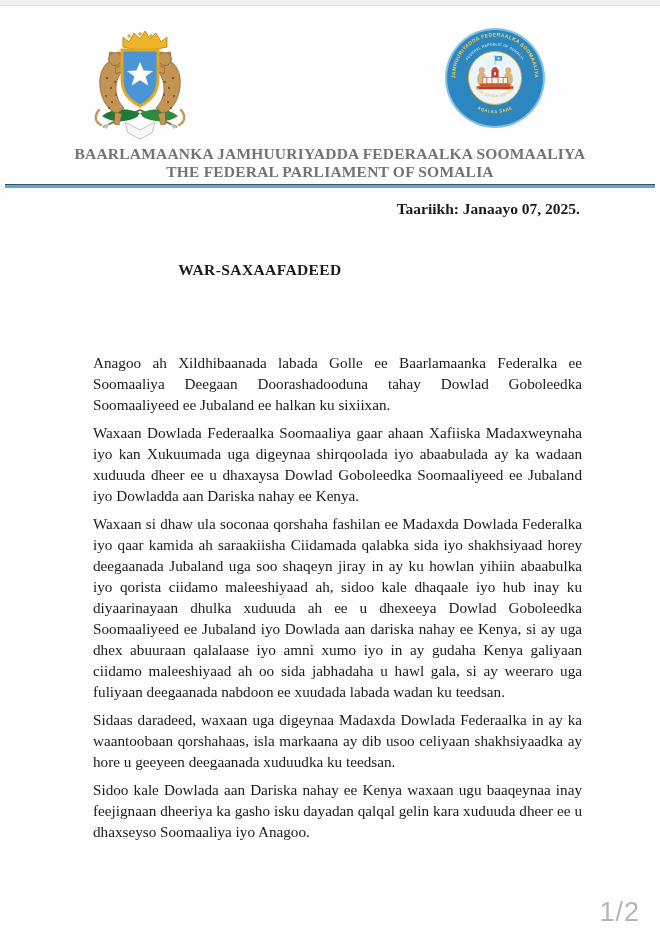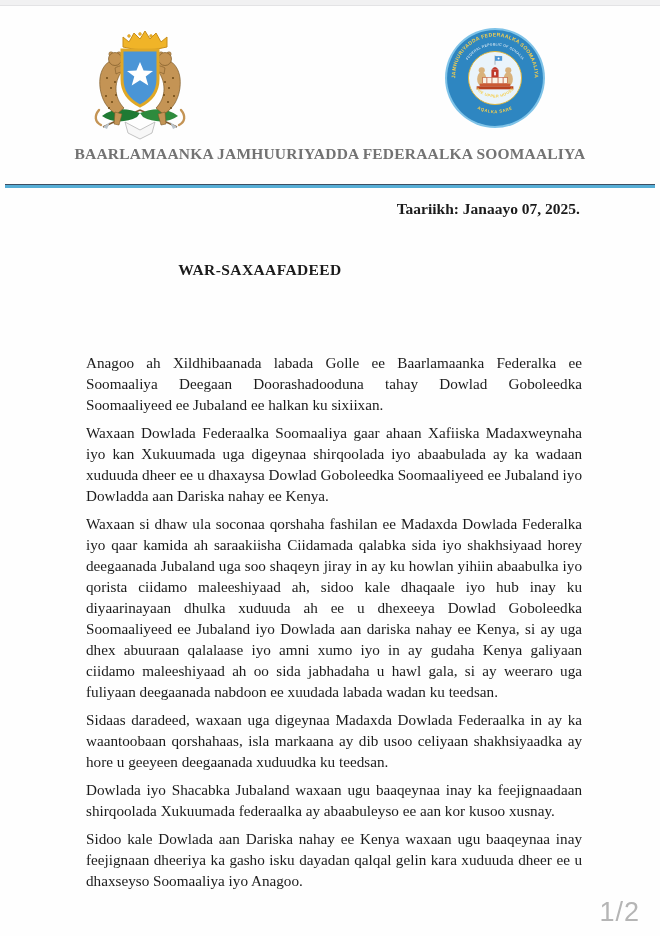--- a/index.html
+++ b/index.html
@@ -13,21 +13,21 @@
              font-weight:bold;font-size:15.5px;line-height:17.5px;color:#737373;
              letter-spacing:0.2px;}
   .rule{position:absolute;top:184px;left:5px;right:5px;height:2.5px;background:#56aed6;
         border-top:1.3px solid #3e4e62;}
   .date-line{position:absolute;top:200px;right:80px;font-weight:bold;font-size:15.5px;margin-left:30px;}
   .press-title{position:absolute;top:261px;left:0;width:520px;text-align:center;
                font-weight:bold;font-size:15.5px;letter-spacing:0.4px;}
   .subject-line{position:absolute;top:306px;left:78px;font-weight:bold;font-size:16px;}
   .body-copy{position:absolute;top:352px;left:78px;width:504px;font-size:15.2px;
              line-height:21px;text-align:justify;}
-  .body-copy p{margin:0 0 7px 8px;}
+  .body-copy p{margin:0 0 7px 15px;}
   .page-indicator{position:absolute;right:20px;bottom:8px;
                   font-family:"Liberation Sans", sans-serif;font-size:27px;
                   color:#b5b5b5;letter-spacing:1px;margin-left:19px;}
 </style>
 </head>
 <body>
 
 <div class="page">
   <div class="top-strip"></div>
 
@@ -115,32 +115,32 @@
         <textPath href="#arcHouse" startOffset="50%" text-anchor="middle">THE UPPER HOUSE</textPath>
       </text>
       <text font-size="4.2" font-weight="bold" fill="#f5cf4e" letter-spacing="0.5" font-family="Liberation Sans, sans-serif">
         <textPath href="#arcBottom" startOffset="50%" text-anchor="middle">AQALKA SARE</textPath>
       </text>
     </svg>
   </div>
 
   <div class="org-title">
     <div>BAARLAMAANKA JAMHUURIYADDA FEDERAALKA SOOMAALIYA</div>
+    <div>THE FEDERAL PARLIAMENT OF SOMALIA</div>
   </div>
 
   <div class="rule"></div>
 
   <div class="date-line">Taariikh: Janaayo 07, 2025.</div>
 
   <div class="press-title">WAR-SAXAAFADEED</div>
 
 
   <div class="body-copy">
     <p>Anagoo ah Xildhibaanada labada Golle ee Baarlamaanka Federalka ee Soomaaliya Deegaan Doorashadooduna tahay Dowlad Goboleedka Soomaaliyeed ee Jubaland  ee halkan ku sixiixan.</p>
     <p>Waxaan Dowlada Federaalka Soomaaliya gaar ahaan Xafiiska Madaxweynaha iyo kan Xukuumada uga digeynaa  shirqoolada iyo abaabulada ay ka wadaan xuduuda dheer ee u dhaxaysa Dowlad Goboleedka Soomaaliyeed ee Jubaland iyo Dowladda aan Dariska nahay ee Kenya.</p>
     <p>Waxaan si dhaw ula soconaa qorshaha fashilan ee Madaxda Dowlada Federalka iyo qaar kamida ah saraakiisha Ciidamada qalabka sida iyo shakhsiyaad horey deegaanada Jubaland  uga soo shaqeyn jiray in ay ku howlan yihiin abaabulka iyo qorista ciidamo maleeshiyaad ah, sidoo kale dhaqaale iyo hub inay  ku diyaarinayaan dhulka xuduuda ah ee u dhexeeya Dowlad Goboleedka Soomaaliyeed ee Jubaland iyo Dowlada aan dariska nahay ee Kenya, si ay uga dhex abuuraan qalalaase iyo amni xumo iyo in ay gudaha Kenya galiyaan ciidamo maleeshiyaad ah oo sida jabhadaha u hawl gala,  si ay  weeraro uga fuliyaan deegaanada nabdoon ee xuudada labada wadan ku teedsan.</p>
     <p>Sidaas daradeed, waxaan uga digeynaa  Madaxda Dowlada Federaalka in ay ka waantoobaan qorshahaas,  isla markaana ay dib usoo celiyaan shakhsiyaadka ay hore u geeyeen deegaanada xuduudka ku teedsan.</p>
-    <p>Dowlada iyo Shacabka Jubaland waxaan ugu baaqeynaa inay ka feejignaadaan shirqoolada Xukuumada federaalka ay abaabuleyso ee aan kor kusoo xusnay.</p>
     <p>Sidoo kale Dowlada aan Dariska nahay ee Kenya waxaan ugu baaqeynaa inay feejignaan dheeriya ka gasho isku dayadan qalqal gelin kara  xuduuda dheer ee u dhaxseyso Soomaaliya iyo Anagoo.</p>
   </div>
 
   <div class="page-indicator">1/2</div>
 </div>
 
 </body></html>

